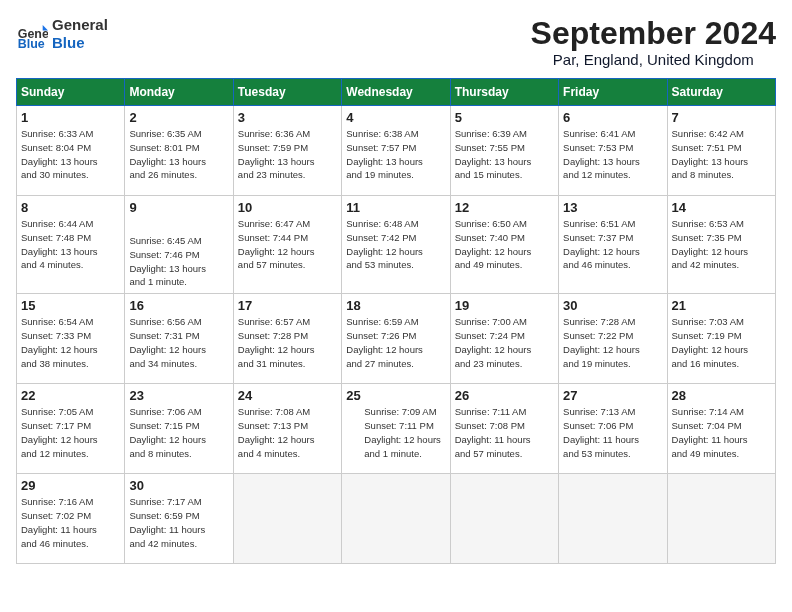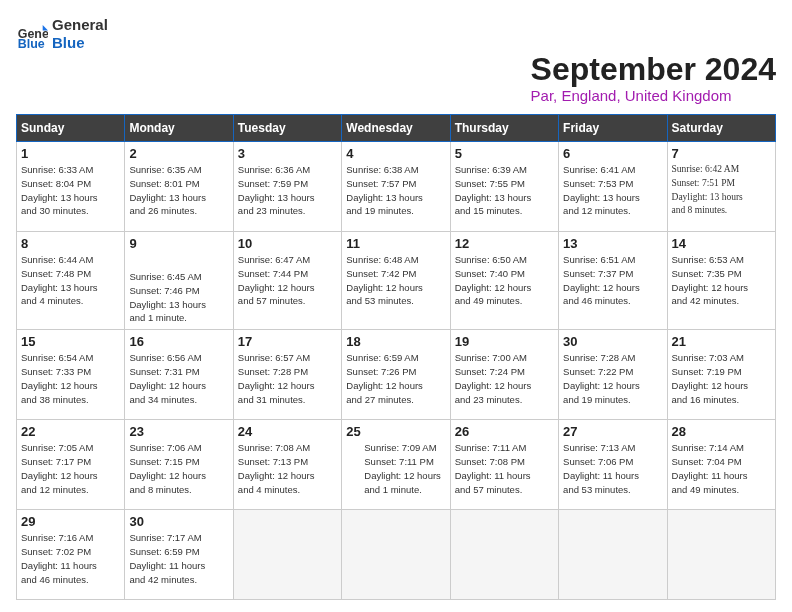--- a/index.html
+++ b/index.html
@@ -19,40 +19,39 @@
     .logo {
       display: flex;
       align-items: center;
       gap: 4px;
     }
     .logo-icon {
       width: 32px;
       height: 32px;
     }
     .title-area {
-      text-align: left;
-      margin-top: 36px;
+      text-align: center;
     }
     .month-title {
       font-size: 32px;
       font-weight: bold;
       color: #222;
       line-height: 1.1;
     }
     .location-title {
       font-size: 15px;
-      color: #a21caf;
+      color: #0f172a;
     }
     .calendar {
       width: 100%;
       border-collapse: collapse;
       font-size: 10px;
     }
     .calendar thead th {
-      background-color: #404040;
+      background-color: #15803d;
       color: #fff;
       padding: 6px 4px;
       font-size: 12px;
       font-weight: bold;
       border: 1px solid #1565c0;
       text-align: left;
     }
     .calendar tbody td {
       border: 1px solid #ccc;
       vertical-align: top;
@@ -150,21 +149,21 @@
         </td>
         <td>
           <span class="day-num">6</span>
           <div class="day-info" style="white-space: pre-line;">Sunrise: 6:41 AM
 Sunset: 7:53 PM
 Daylight: 13 hours
 and 12 minutes.</div>
         </td>
         <td>
           <span class="day-num">7</span>
-          <div class="day-info" style="white-space: pre-line; font-family: Liberation Serif, serif;">Sunrise: 6:42 AM
+          <div class="day-info" style="white-space: pre-line;">Sunrise: 6:42 AM
 Sunset: 7:51 PM
 Daylight: 13 hours
 and 8 minutes.</div>
         </td>
       </tr>
       <tr>
         <td>
           <span class="day-num">8</span>
           <div class="day-info" style="white-space: pre-line;">Sunrise: 6:44 AM
 Sunset: 7:48 PM

